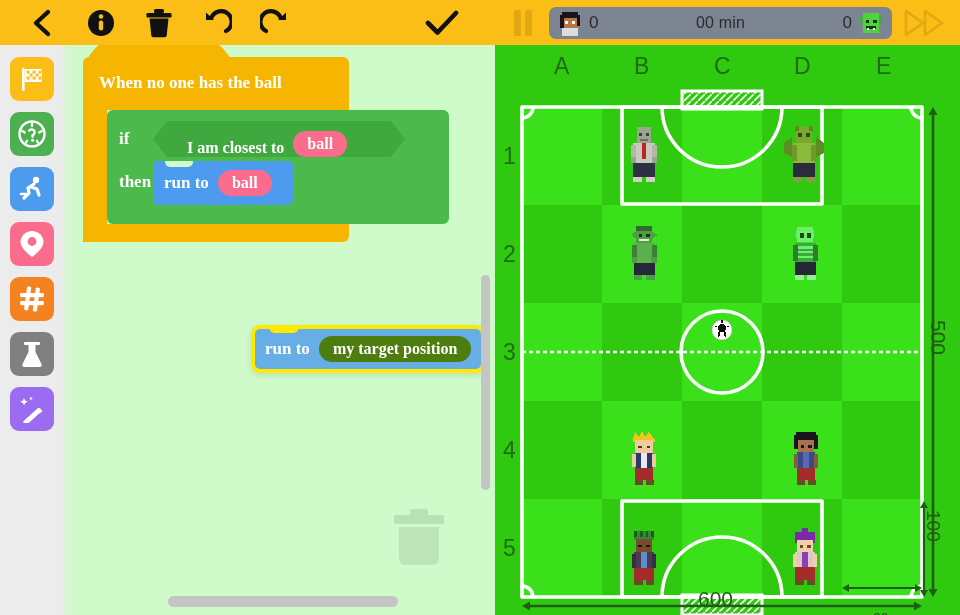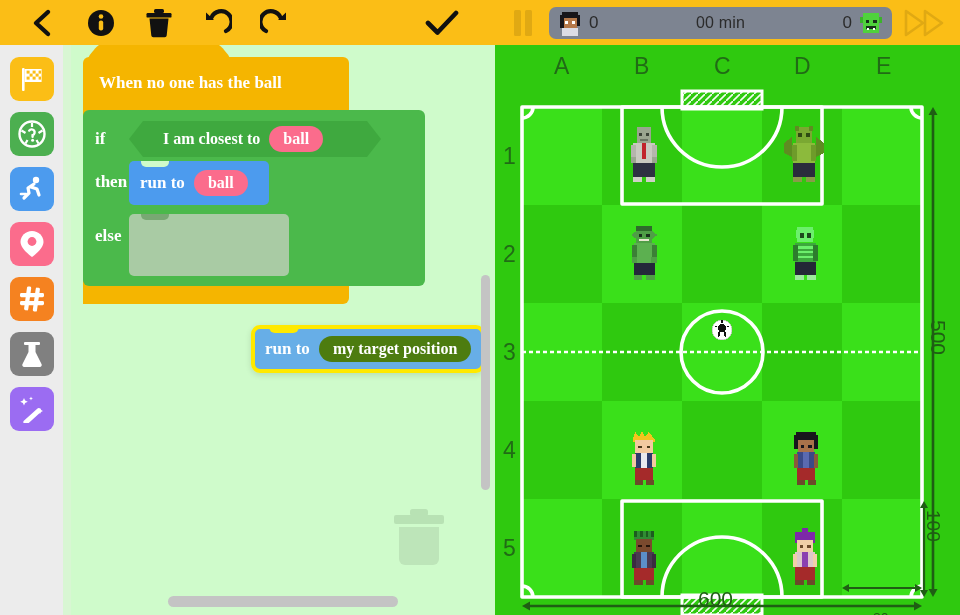--- a/index.html
+++ b/index.html
@@ -70,30 +70,30 @@
   .c-left {
     position:absolute; left:0; top:0; width:24px; height:100%;
     background:#F5B500;
   }
   .c-bottom {
     position:relative; left:0; width:266px; height:18px; background:#F5B500;
     border-radius:0 0 6px 6px;
   }
 
   .ifblock {
-    position:relative; width:342px;
+    position:relative; margin-left:24px; width:342px;
     background:#4BB94B; border-radius:6px;
     padding:7px 0 10px 0;
   }
   .ifrow { display:flex; align-items:center; min-height:44px; }
   .kw { width:46px; color:#fff; font-size:17px; font-weight:bold; padding-left:12px; flex:0 0 auto; }
 
   .hexcond {
     position:relative; height:36px; background:#3FA93F;
-    display:flex; align-items:center; padding:0 10px 0 34px;
+    display:flex; align-items:flex-end; padding:0 10px 0 34px;
     clip-path: polygon(14px 0, calc(100% - 14px) 0, 100% 50%, calc(100% - 14px) 100%, 14px 100%, 0 50%);
     width:252px;
   }
   .hexcond .ctext { color:#fff; font-size:16px; font-weight:bold; white-space:nowrap; }
   .pill {
     display:inline-flex; align-items:center; justify-content:center;
     background:#FB6C8C; color:#fff; font-size:16px; font-weight:bold;
     border-radius:16px; padding:4px 14px; margin-left:9px; white-space:nowrap;
   }
 
@@ -341,26 +341,20 @@
               <div class="kw" style="padding-top:11px">then</div>
               <div class="runblock">
                 <div class="notch"></div>
                 <span class="rtext">run to</span>
                 <span class="pill">ball</span>
               </div>
             </div>
 
             <div style="height:9px"></div>
 
-            <div class="ifrow" style="align-items:flex-start">
-              <div class="kw" style="padding-top:12px">else</div>
-              <div class="else-slot">
-                <div class="notch"></div>
-              </div>
-            </div>
           </div>
 
           <div class="c-bottom"></div>
         </div>
       </div>
 
       <div class="dragged">
         <div class="drag-notch"></div>
         <span class="rtext">run to</span>
         <span class="pill">my target position</span>

